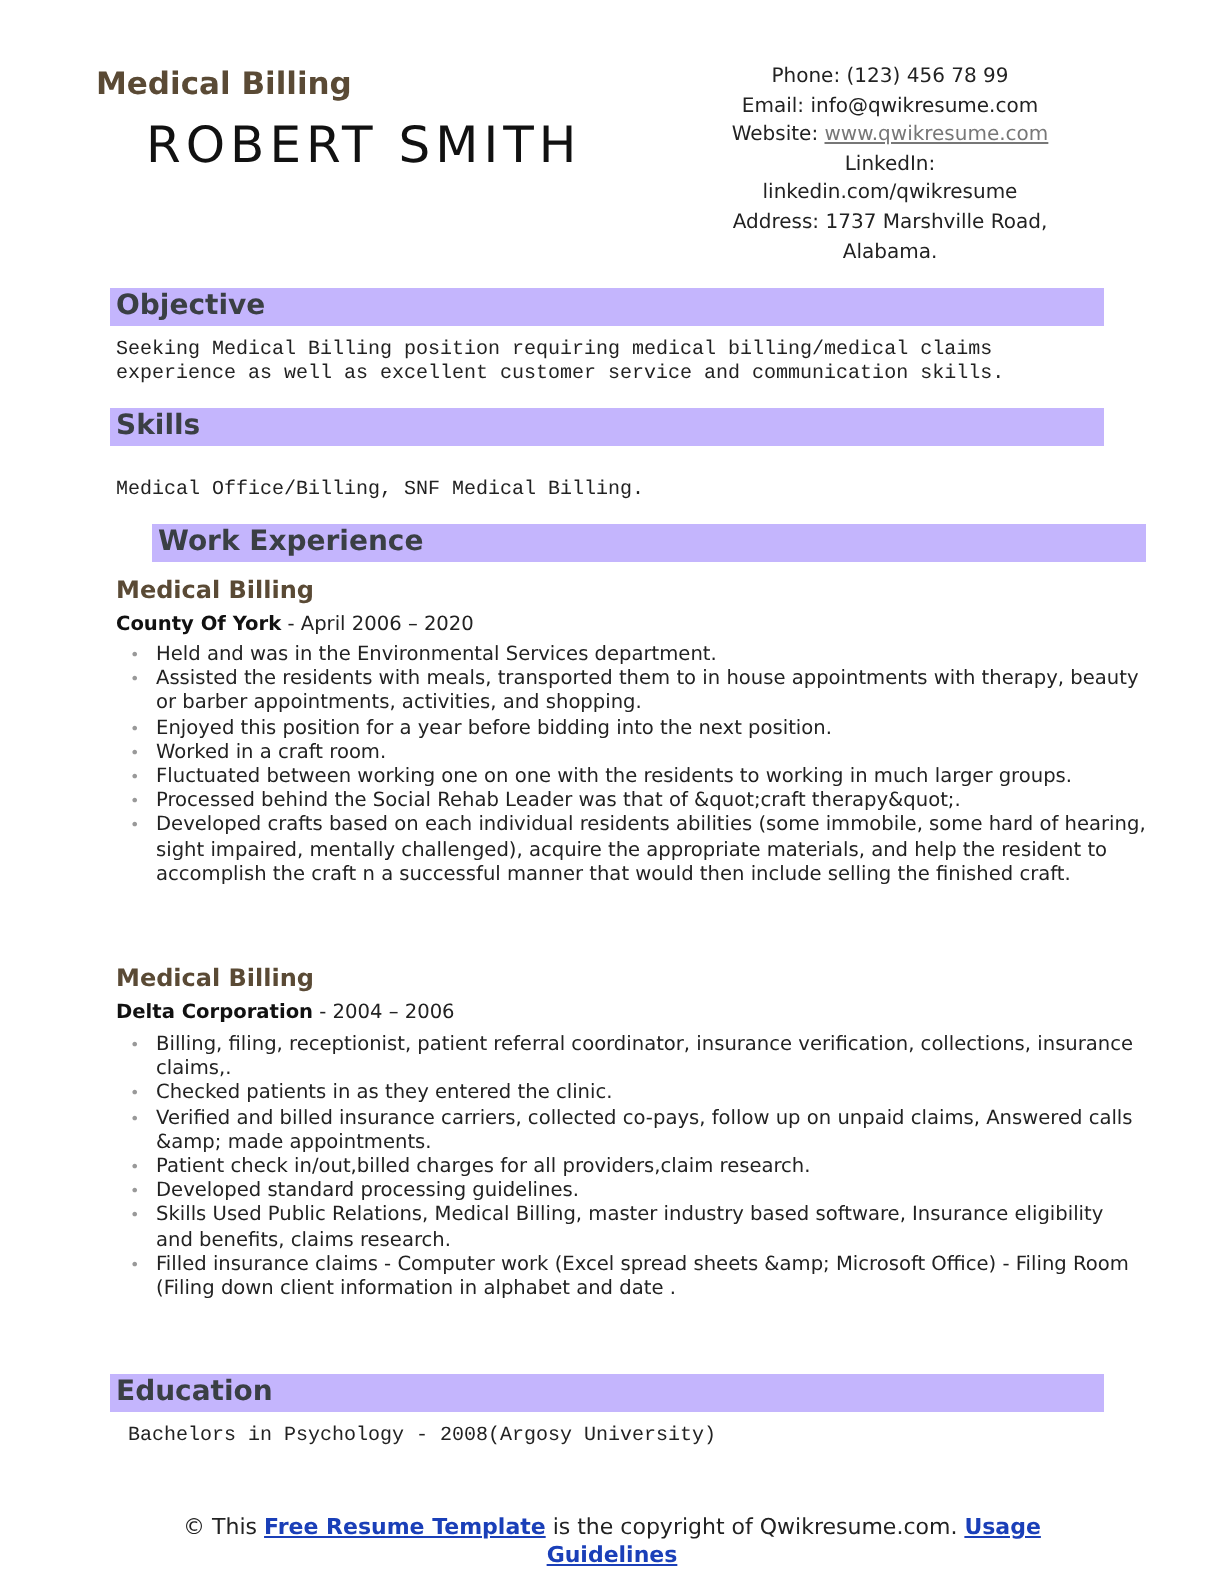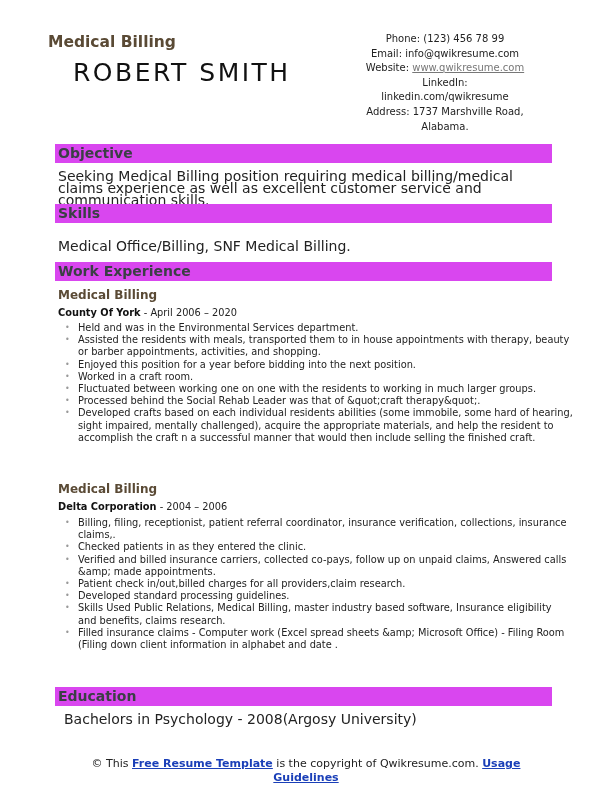--- a/index.html
+++ b/index.html
@@ -7,24 +7,24 @@
          font-family: "DejaVu Sans", sans-serif; color: #222; }
   .page { position: absolute; left: 0; top: 0; width: 612px; height: 792px; }
 
   .header-title { position: absolute; left: 48px; top: 33px; font-size: 15.5px; font-weight: bold; color: #5a4a35; }
   .header-name { position: absolute; left: 48px; top: 58px; font-size: 25px; letter-spacing: 2.5px; color: #111; font-weight: normal; margin-left: 25px; }
 
   .contact { position: absolute; right: 62px; top: 32px; width: 210px; text-align: center;
              font-size: 10px; line-height: 14.6px; color: #222; }
   .contact a { color: #777; text-decoration: underline; }
 
-  .section-bar { position: absolute; left: 55px; width: 497px; height: 19px; background: #d946ef; }
+  .section-bar { position: absolute; left: 55px; width: 497px; height: 19px; background: #c4b5fd; }
   .section-bar span { position: absolute; left: 3px; top: 0px; font-size: 14px; font-weight: bold; color: #3a3f44; line-height: 19px; }
 
-  .para { position: absolute; left: 58px; width: 495px; font-size: 14px; line-height: 12.2px; color: #222; }
+  .para { position: absolute; left: 58px; width: 495px; font-size: 10px; line-height: 12.2px; color: #222; font-family: Liberation Mono, monospace; }
 
   .job-title { position: absolute; left: 58px; font-size: 12px; font-weight: bold; color: #5a4a35; }
   .job-meta { position: absolute; left: 58px; font-size: 9.8px; color: #222; }
   .job-meta b { font-weight: bold; color: #111; }
 
   ul.bullets { position: absolute; left: 58px; width: 495px; margin: 0; padding: 0 0 0 20px; list-style: none;
                font-size: 9.8px; line-height: 12.2px; color: #222; }
   ul.bullets li { position: relative; padding-left: 0; }
   ul.bullets li::before { content: "•"; position: absolute; left: -13px; color: #999; font-size: 8px; }
 
@@ -52,21 +52,21 @@
   <div class="section-bar" style="top:144px;">
     <span>Objective</span>
   </div>
   <div class="para" style="top:170px;">Seeking Medical Billing position requiring medical billing/medical claims experience as well as excellent customer service and communication skills.</div>
 
   <div class="section-bar" style="top:204px;">
     <span>Skills</span>
   </div>
   <div class="para" style="top:240px;">Medical Office/Billing, SNF Medical Billing.</div>
 
-  <div class="section-bar" style="top:262px;">
+  <div class="section-bar" style="top:262px;margin-left:21px;">
     <span>Work Experience</span>
   </div>
 
   <div class="job-title" style="top:288px;">Medical Billing</div>
   <div class="job-meta" style="top:307px;text-align:center;"><b>County Of York</b><span> - April 2006 – 2020</span></div>
   <ul class="bullets" style="top:322px;">
     <li>Held and was in the Environmental Services department.</li>
     <li>Assisted the residents with meals, transported them to in house appointments with therapy, beauty or barber appointments, activities, and shopping.</li>
     <li>Enjoyed this position for a year before bidding into the next position.</li>
     <li>Worked in a craft room.</li>

